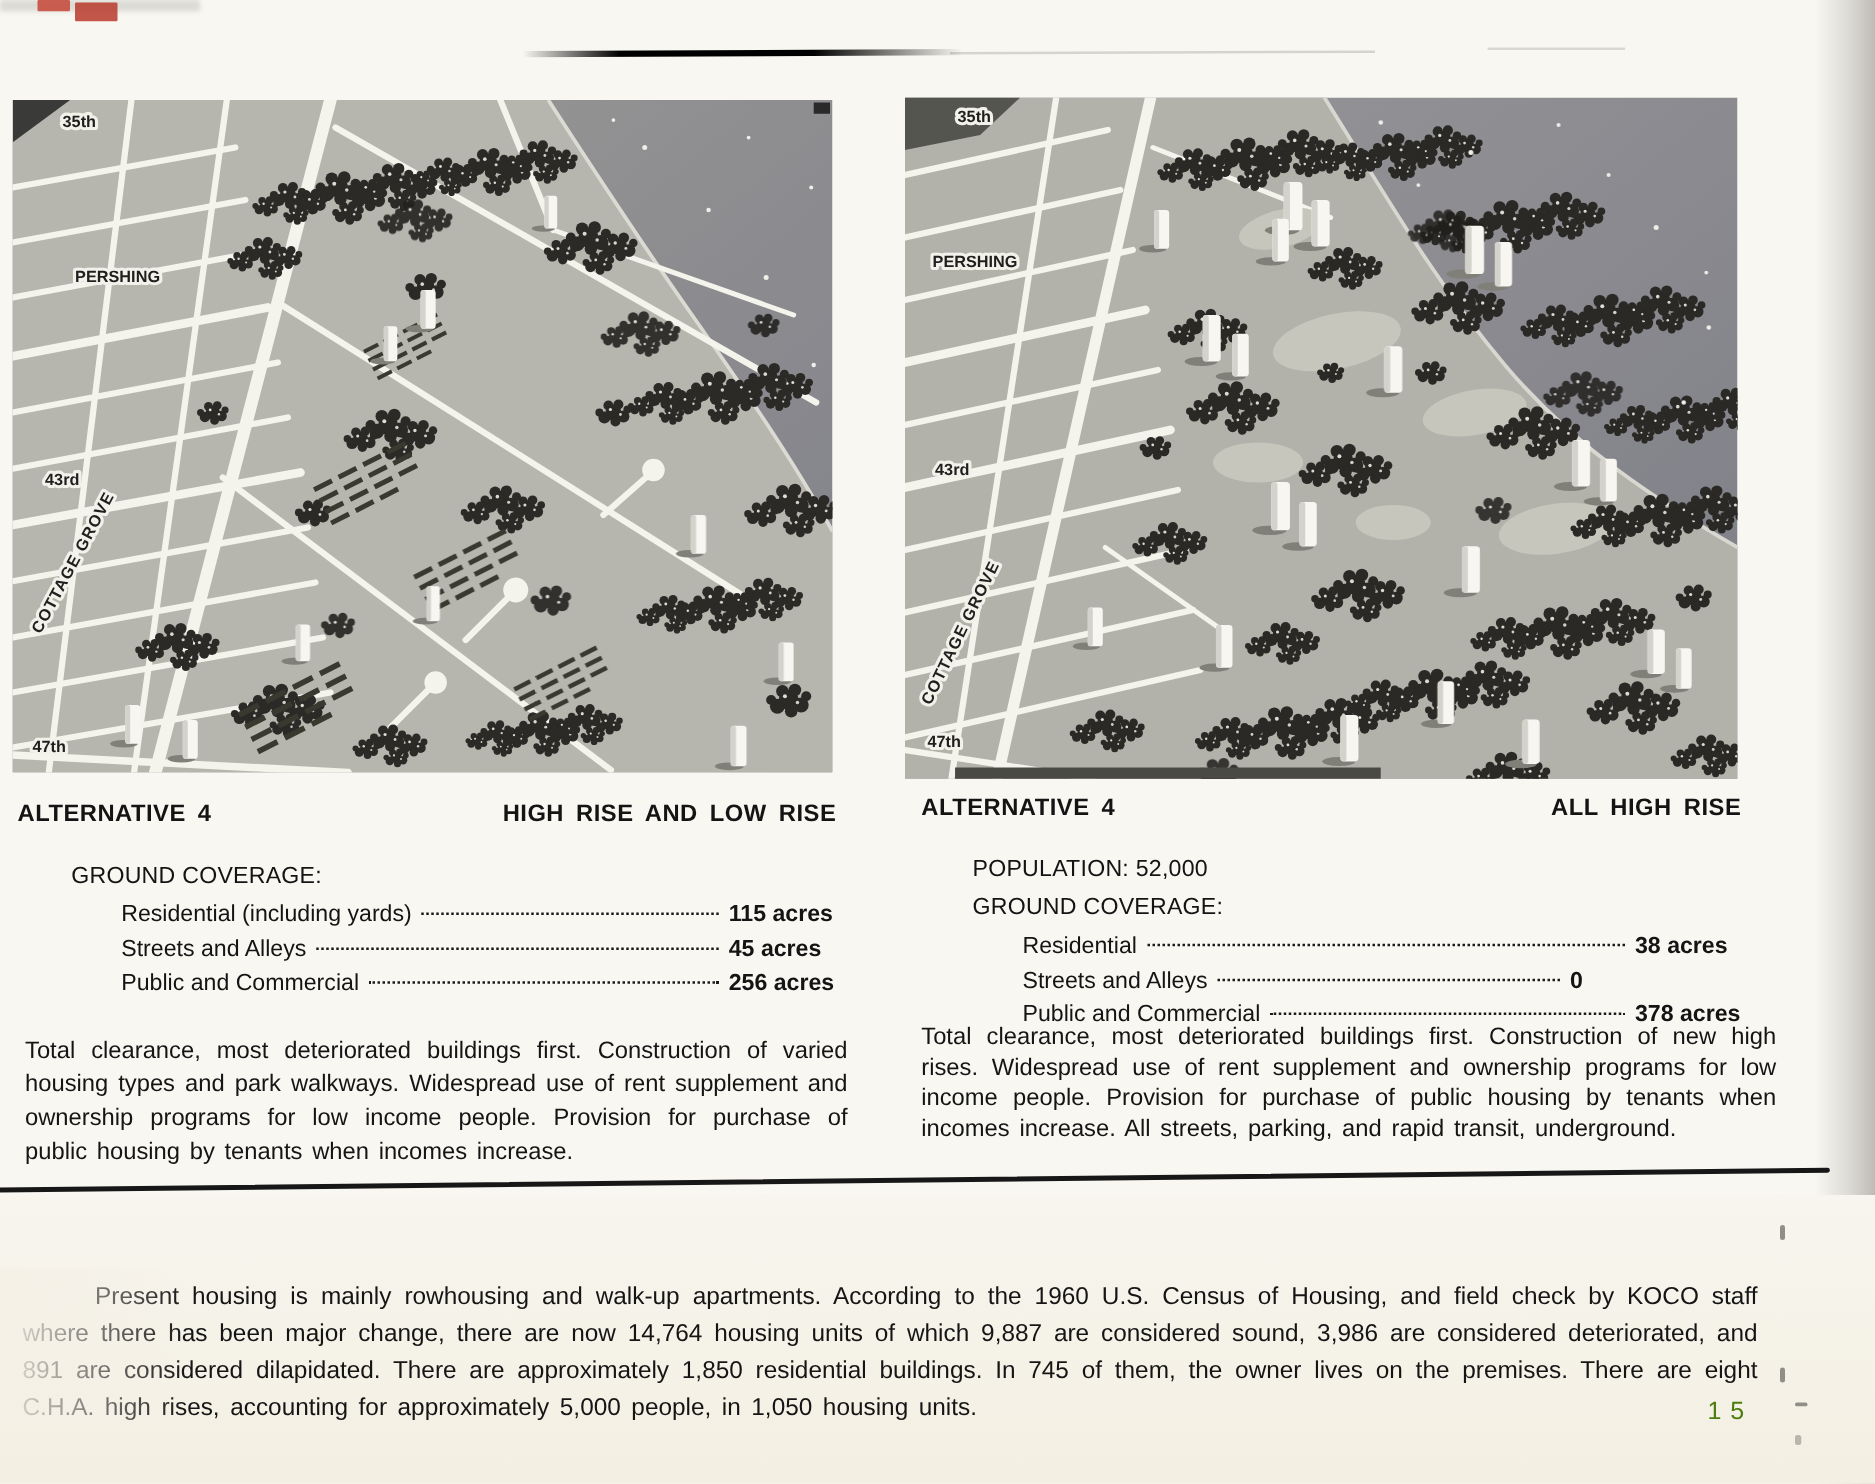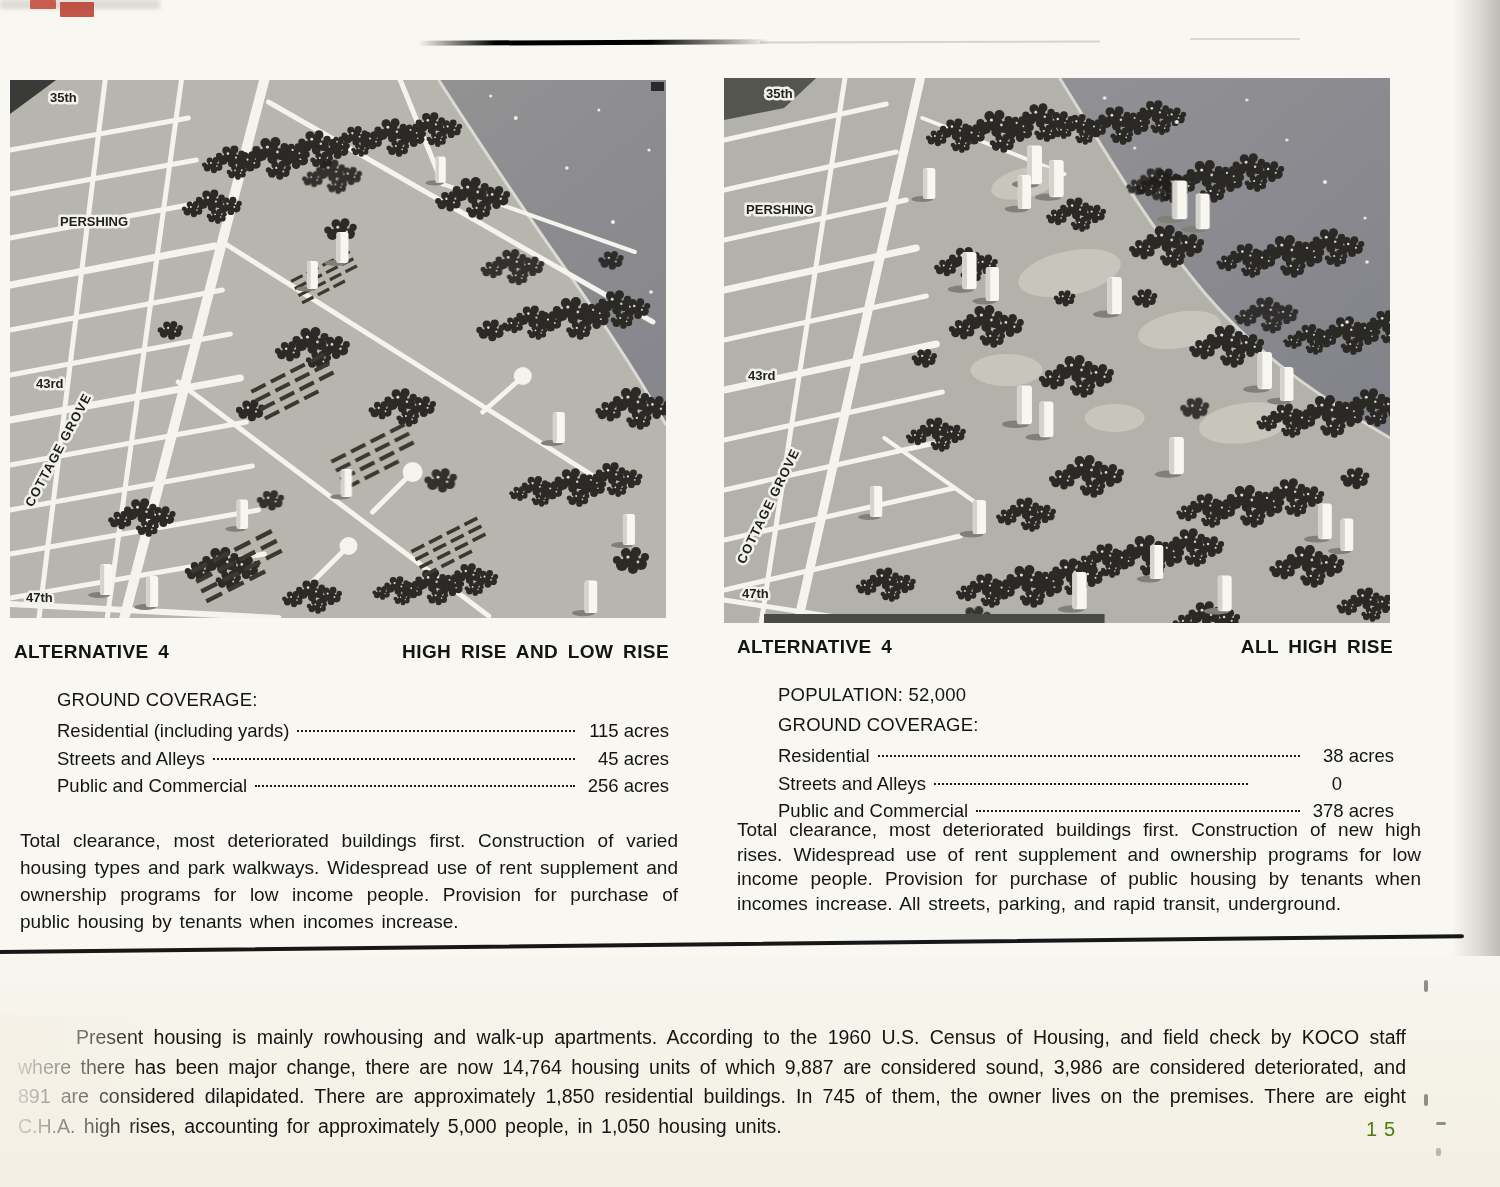--- a/index.html
+++ b/index.html
@@ -41,24 +41,24 @@
   .hdr-row{position:absolute;display:flex;justify-content:space-between;
     font-weight:bold;font-size:19px;letter-spacing:.4px;word-spacing:4px;color:#141414;}
   #hdr3{left:14px;top:641px;width:655px;}
   #hdr4{left:737px;top:636px;width:656px;text-align:right;}
   
   .stats{position:absolute;font-size:18.5px;color:#141414;}
   #stats3{left:57px;top:689px;width:612px;}
   #stats4{left:778px;top:684px;width:616px;}
   .stats .pop{margin-bottom:8px;letter-spacing:.2px;}
   .stats .cov{letter-spacing:.2px;}
-  .stats .rows{margin-top:6px;}
+  .stats .rows{margin-left:40px;margin-top:6px;}
   .row{display:flex;align-items:baseline;line-height:27.5px;}
   .dots{flex:1;border-bottom:2.5px dotted #1b1b1b;margin:0 8px;transform:translateY(-5px);}
-  .val{white-space:nowrap;min-width:86px;text-align:right;}
+  .val{white-space:nowrap;min-width:86px;font-weight:bold;}
   #stats4 .row:nth-child(2) .val{padding-right:52px;}
   
   .para{position:absolute;font-size:19px;line-height:27px;text-align:justify;
     word-spacing:2.5px;color:#151515;}
   #para3{left:20px;top:827px;width:658px;}
   #para4{left:737px;top:818px;width:684px;line-height:24.5px;}
   #footer-para{left:18px;top:1023px;width:1388px;font-size:19.5px;line-height:29.5px;
     text-indent:58px;word-spacing:3px;}
   .pagenum{position:absolute;left:1366px;top:1118px;font-size:20px;letter-spacing:7px;color:#4d7c0f;}
 </style>

